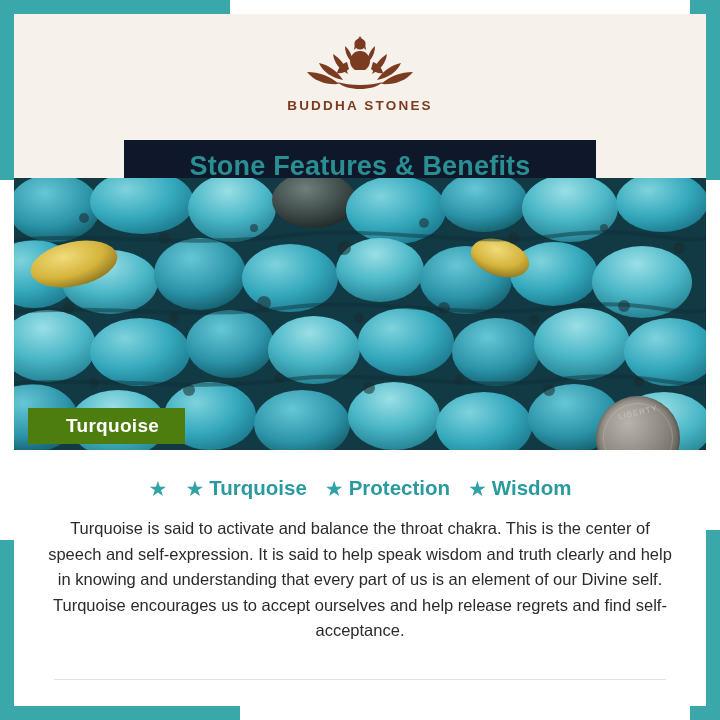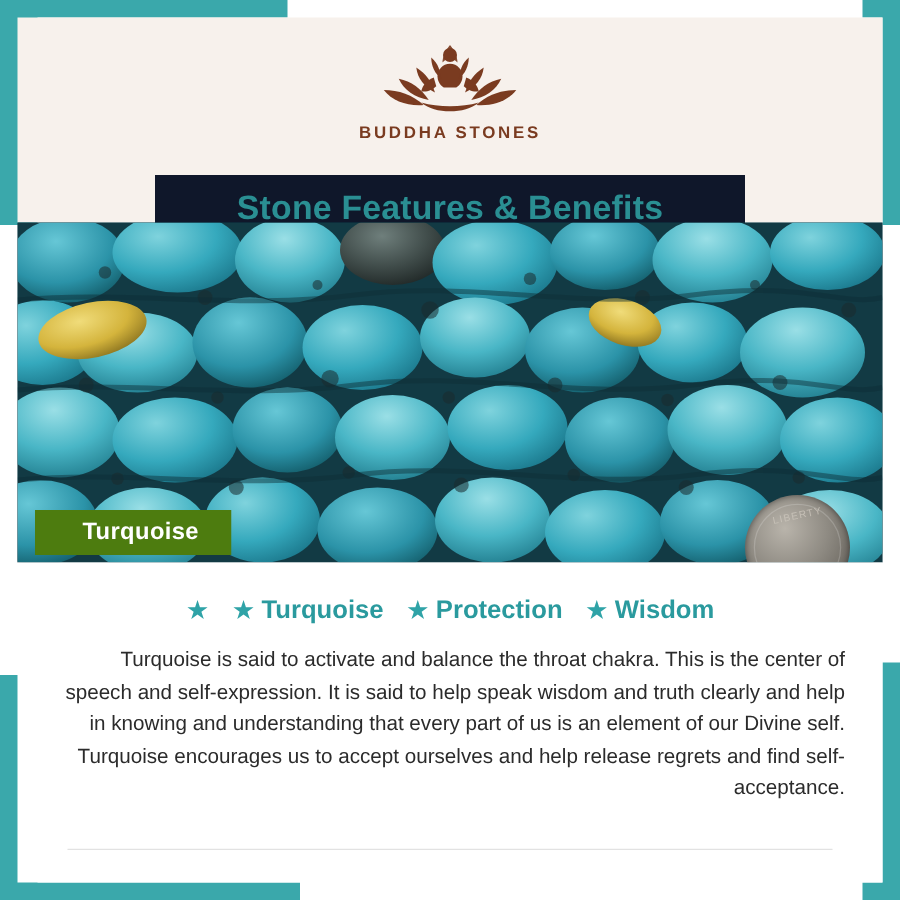--- a/index.html
+++ b/index.html
@@ -201,21 +201,21 @@
     color: #2a9a9e;
     font-size: 20.5px;
     font-weight: bold;
   }
 
   .body-copy {
     margin: 16px 30px 0 30px;
     color: #2b2b2b;
     font-size: 16.5px;
     line-height: 1.55;
-    text-align: right;
+    text-align: center;
   }
 
   .bottom-rule {
     position: absolute;
     left: 40px;
     right: 40px;
     bottom: 26px;
     height: 1px;
     background: #e2e2e2;
   }

